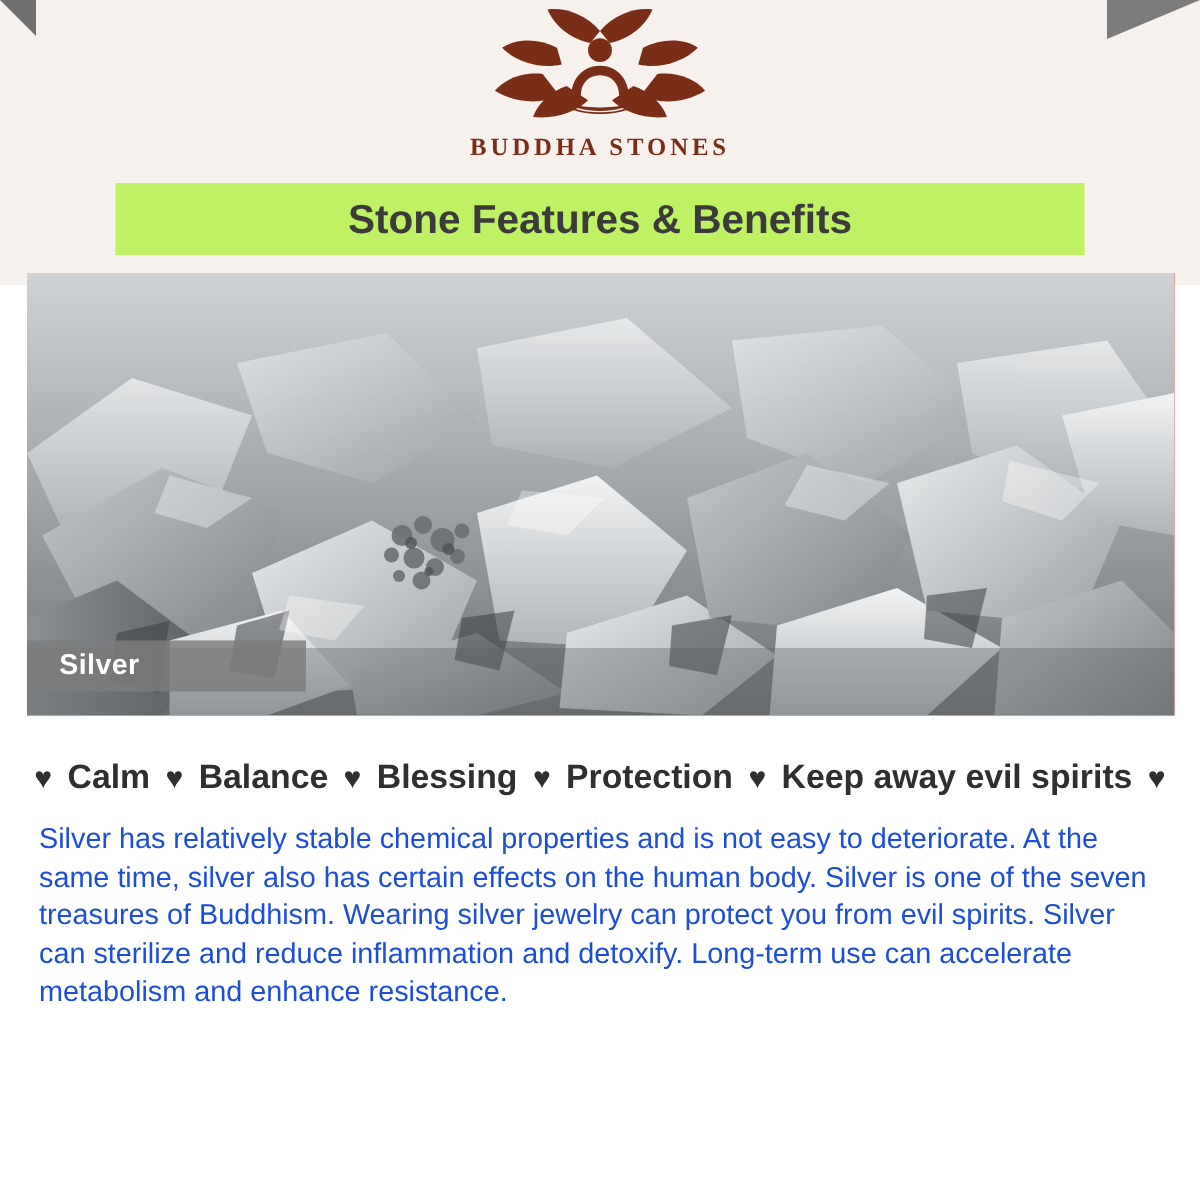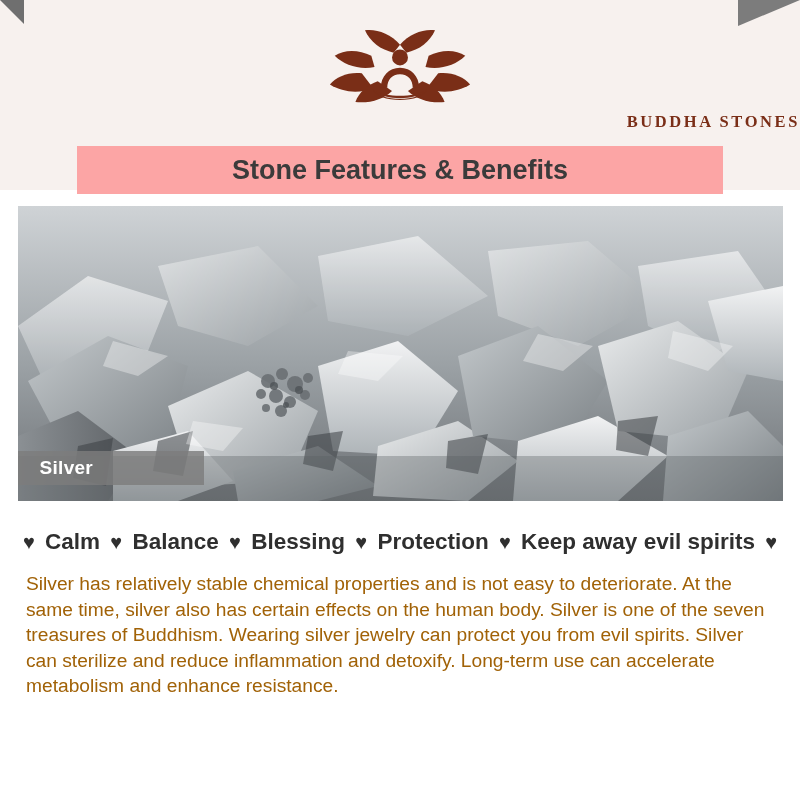--- a/index.html
+++ b/index.html
@@ -66,22 +66,21 @@
     left: 0;
     top: 190px;
     width: 800px;
     height: 575px;
     background: #ffffff;
   }
 
   
   .brand {
     position: relative;
-    padding-top: 24px;
-    text-align: right;
+    text-align: center;
     z-index: 3;
   }
   .logo-wrap {
     display: block;
     margin: 0 auto;
     width: 160px;
     height: 86px;
   }
   .brand-name {
     margin-top: 2px;
@@ -91,21 +90,21 @@
     color: #7a2e17;
     font-family: "Liberation Serif", serif;
   }
 
   
   .title-band {
     position: relative;
     margin: 14px auto 0 auto;
     width: 646px;
     height: 48px;
-    background: #fca5a5;
+    background: #bef264;
     z-index: 3;
   }
   .title-band .title-text {
     display: block;
     line-height: 48px;
     text-align: center;
     font-size: 27px;
     font-weight: 700;
     color: #3b3b3b;
   }
@@ -159,21 +158,21 @@
   }
   .benefits .term { padding: 0 3px; }
 
   
   .body-copy {
     position: relative;
     margin: 16px auto 0 auto;
     width: 748px;
     font-size: 19.2px;
     line-height: 1.33;
-    color: #a16207;
+    color: #1d4ed8;
     text-align: left;
     z-index: 3;
   }
 
   
   .bottom-strip {
     position: absolute;
     left: 0;
     bottom: 0;
     width: 800px;

